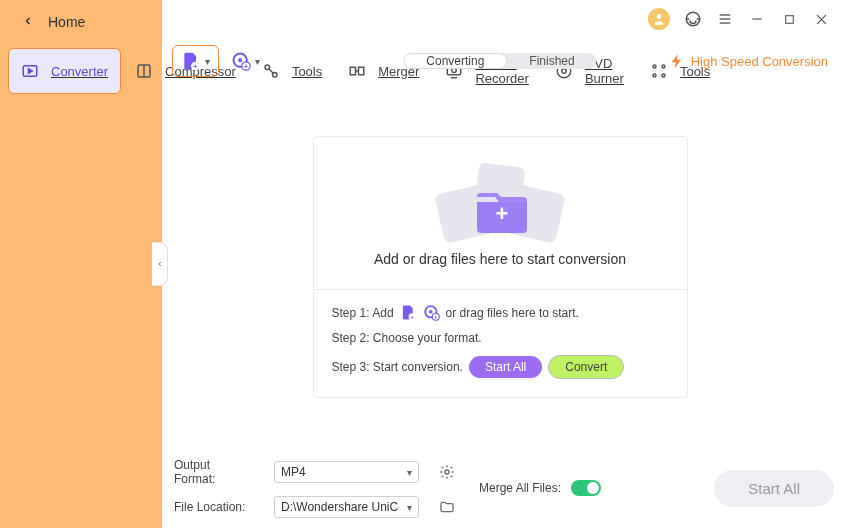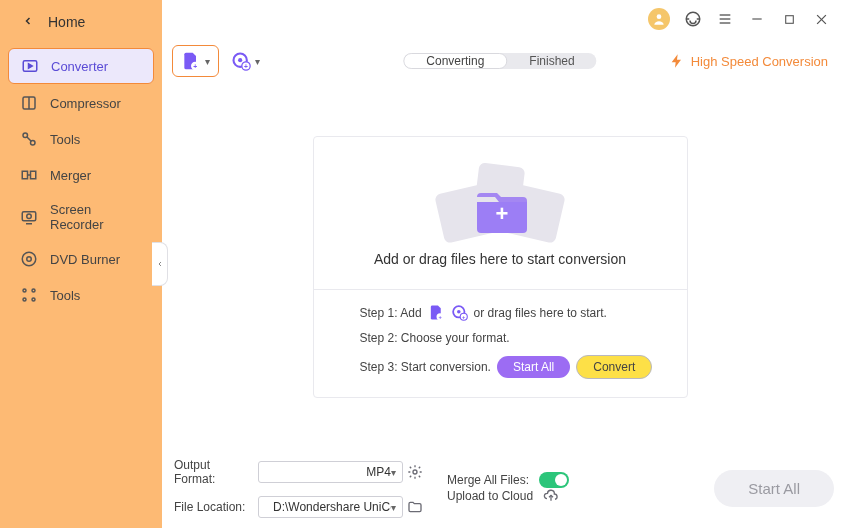--- a/index.html
+++ b/index.html
@@ -1,21 +1,21 @@
 <!DOCTYPE html>
 <html><head>
 <meta charset="utf-8">
 <style>
 * { margin:0; padding:0; box-sizing:border-box; font-family:"Segoe UI",Arial,sans-serif; }
 body { width:850px; height:528px; background:#fff; overflow:hidden; font-size:13px; color:#333; }
 .app { display:flex; width:100%; height:100%; }
 .sidebar { width:162px; height:100%; background:#fdba74; display:flex; flex-direction:column; }
 .sidebar-home { display:flex; align-items:center; gap:14px; padding:14px 18px 18px 22px; font-size:14px; color:#333; cursor:pointer; }
 .back-arrow { font-size:14px; font-weight:bold; color:#333; }
-.sidebar-list { display:flex; flex-direction:column; gap:2px; padding:0 8px; }
+.sidebar-list { display:flex; flex-direction:row; gap:2px; padding:0 8px;text-decoration:underline; }
 .sidebar-item { display:flex; align-items:center; gap:12px; padding:8px 12px; border-radius:6px; cursor:pointer; color:#444; font-size:13px; }
 .sidebar-item.active { background:#ece8fb; border:1px solid #f38a3a; color:#5a4bd6; font-weight:500; }
 .sidebar-item .sb-icon { width:18px; height:18px; display:inline-flex; align-items:center; justify-content:center; color:#555; }
 .sidebar-item.active .sb-icon { color:#5a4bd6; }
 .main { flex:1; height:100%; display:flex; flex-direction:column; padding-right:12px; padding-bottom:10px; position:relative; }
 .topbar { height:38px; display:flex; justify-content:flex-end; align-items:center; gap:14px; padding-right:8px; }
 .topbar .tb-icon { width:18px; height:18px; display:inline-flex; align-items:center; justify-content:center; color:#555; cursor:pointer; }
 .avatar { width:22px; height:22px; border-radius:50%; background:#f5c66a; display:flex; align-items:center; justify-content:center; }
 .content-card { flex:1; border-radius:8px; overflow:hidden; display:flex; flex-direction:column; position:relative; }
 .card-toolbar { height:46px; display:flex; align-items:center; padding:0 10px; gap:10px; position:relative; }
@@ -33,30 +33,30 @@
 .folder-stack .bgpaper { position:absolute; background:#e6e4ec; border-radius:6px; }
 .folder-stack .bgpaper.p1 { width:66px; height:50px; left:-6px; top:26px; transform:rotate(-13deg); }
 .folder-stack .bgpaper.p2 { width:66px; height:50px; right:-6px; top:26px; transform:rotate(13deg); }
 .folder-stack .bgpaper.p3 { width:46px; height:40px; left:32px; top:4px; transform:rotate(7deg); }
 .folder-main { position:absolute; left:30px; top:30px; width:54px; height:44px; display:flex; align-items:center; justify-content:center; }
 .folder-svg path.tab { fill:#a487f2; }
 .folder-svg path.body { fill:#9c7ef5; }
 .folder-plus { position:absolute; color:#fff; font-size:22px; font-weight:bold; left:50%; top:52%; transform:translate(-50%,-50%); }
 .dz-text { font-size:14px; color:#333; }
 .dz-steps { border-top:1px solid #e9e9ee; width:100%; padding:14px 18px 18px; display:flex; flex-direction:column; gap:10px; font-size:12px; color:#444; }
-.step-row { display:flex; align-items:center; gap:6px;margin-left:28px; }
+.step-row { display:flex; align-items:center; gap:6px; }
 .pill-btn { border-radius:12px; padding:4px 16px; font-size:12px; cursor:pointer; }
 .pill-primary { background:#9c6cf3; color:#fff; border:none; }
-.pill-outline { background:#fde047; color:#444; border:1px solid #b8b8c0; }
+.pill-outline { background:#bef264; color:#444; border:1px solid #b8b8c0; }
 .collapse-btn { position:absolute; left:-10px; top:50%; transform:translateY(-50%); width:16px; height:44px; border:1px solid #e0e0e5; border-left:none; border-radius:0 8px 8px 0; background:#fff; display:flex; align-items:center; justify-content:center; font-size:10px; color:#888; cursor:pointer; }
 .bottom-bar { display:flex; align-items:center; padding:8px 4px 0 12px; gap:18px; }
 .bb-left { display:flex; flex-direction:column; gap:10px; }
-.bb-row { display:flex; align-items:center; gap:4px; font-size:12px; color:#444; }
+.bb-row { display:flex; align-items:center; gap:20px; font-size:12px; color:#444; }
 .bb-label { width:80px; color:#444; }
-.bb-select { width:145px; height:22px; border:1px solid #cfcfd6; border-radius:3px; display:flex; align-items:center; justify-content:flex-end; padding:0 6px; font-size:12px; cursor:pointer; color:#333; background:#fff; }
+.bb-select { width:145px; height:22px; border:1px solid #cfcfd6; border-radius:3px; display:flex; align-items:center; justify-content:space-between; padding:0 6px; font-size:12px; cursor:pointer; color:#333; background:#fff; }
 .bb-mid { display:flex; flex-direction:column; gap:0; margin-left:6px; }
 .bb-mid-row { display:flex; align-items:center; gap:10px; font-size:12px; color:#444; }
 .toggle { width:30px; height:16px; background:#2cc57a; border-radius:8px; position:relative; cursor:pointer; }
 .toggle .knob { position:absolute; right:2px; top:2px; width:12px; height:12px; background:#fff; border-radius:50%; }
 .start-all-btn { margin-left:auto; background:#efeff3; color:#9a9aa1; border:none; border-radius:20px; padding:10px 34px; font-size:15px; cursor:pointer; }
 .small-ic { width:16px; height:16px; color:#6b6b74; display:inline-flex; align-items:center; justify-content:center; cursor:pointer; }
 .caret { font-size:10px; color:#666; }
 </style>
 </head>
 <body>
@@ -300,27 +300,17 @@
           </span>
         </div>
       </div>
       <div class="bb-mid">
         <div class="bb-mid-row">
           <span>Merge All Files:</span>
           <div class="toggle">
               <div class="knob"></div>
             </div>
         </div>
-        <div class="bb-mid-row">
-          <span>Upload to Cloud</span>
-          <span class="small-ic">
-            <svg width="18" height="18" viewBox="0 0 24 24" fill="none" stroke="currentColor" stroke-width="2">
-                <path d="M6 16a4 4 0 1 1 .7-7.95A5 5 0 0 1 17 9a4 4 0 0 1 1 7.9"></path>
-                <polyline points="9 14 12 11 15 14"></polyline>
-                <line x1="12" y1="11" x2="12" y2="19"></line>
-              </svg>
-          </span>
-        </div>
       </div>
       <button class="start-all-btn">Start All</button>
     </div>
   </div>
 </div>
 
 </body></html>

